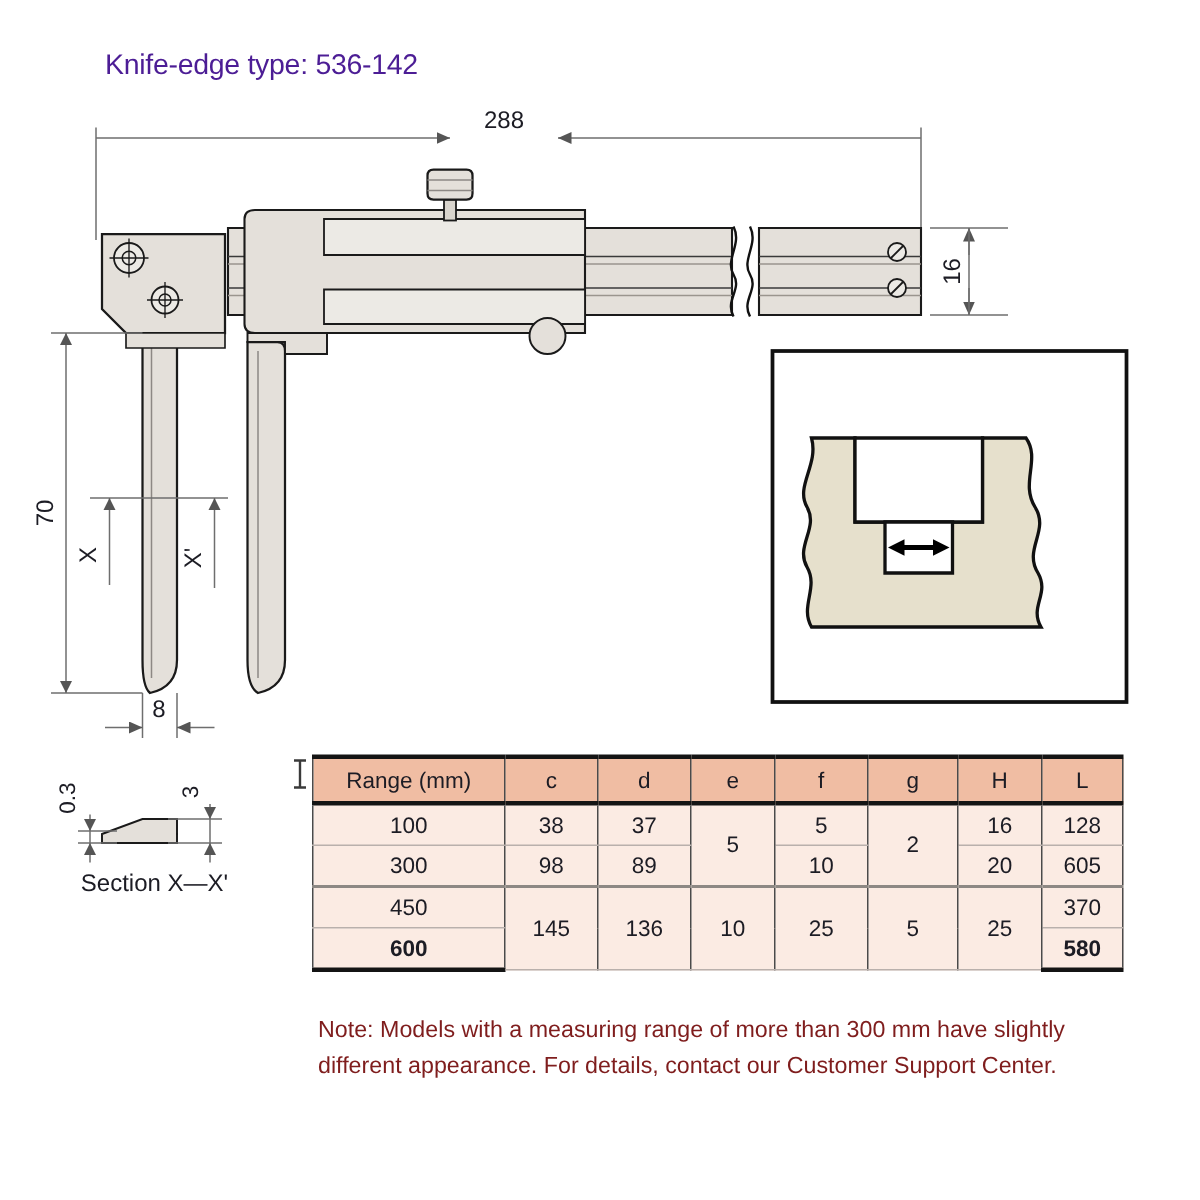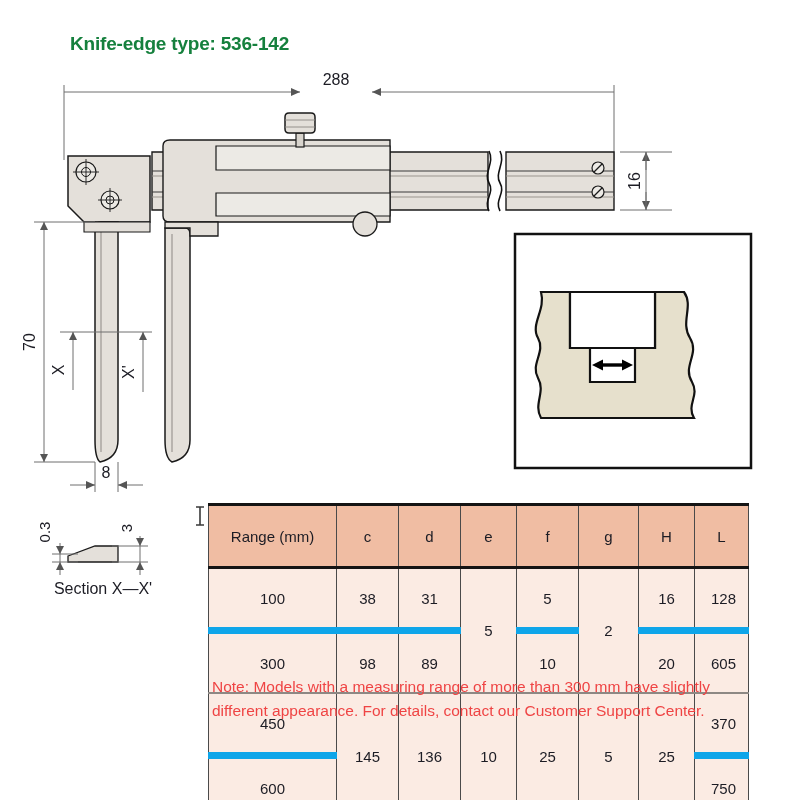--- a/index.html
+++ b/index.html
@@ -13,23 +13,23 @@
     position: relative;
     font-family: "Liberation Sans", sans-serif;
     color: #1a1a1a;
     overflow: hidden;
   }
   #page-title {
     position: absolute;
     left: 70px;
     top: 33px;
     font-size: 19px;
-    font-weight: bold;
+    font-weight: normal;
     letter-spacing: -0.2px;
-    color: #15803d;
+    color: #4c1d95;
     white-space: nowrap;
   }
   #drawing-svg {
     position: absolute;
     left: 0;
     top: 0;
   }
   
   #spec-table-wrap {
     position: absolute;
@@ -41,39 +41,40 @@
     border-collapse: collapse;
     width: 540px;
     table-layout: fixed;
     font-size: 15px;
   }
   table.spec th,
   table.spec td {
     border-left: 1px solid #4a4a4a;
     border-right: 1px solid #4a4a4a;
     text-align: center;
-    padding: 16px;
+    padding: 0;
     height: 26px;
     color: #1c1c24;
     font-weight: normal;
   }
   table.spec thead th {
     background: #f0bda3;
     border-top: 3px solid #141414;
     border-bottom: 3px solid #141414;
     font-size: 15px;
     height: 28px;
   }
   table.spec tbody td {
     background: #fbebe3;
-    border-top: 7px solid #0ea5e9;
+    border-top: 1px solid #0ea5e9;
     border-bottom: 1px solid #b9b0ac;
   }
   table.spec tbody tr:last-child td {
     border-bottom: 3px solid #141414;
+    font-weight: bold;
   }
   table.spec tbody tr.group-start td {
     border-top: 2px solid #8d8884;
   }
   table.spec tbody tr:first-child td {
     border-top: none;
   }
   .col-range { width: 128px; }
   .col-c { width: 62px; }
   .col-d { width: 62px; }
@@ -90,21 +91,21 @@
     width: 14px;
     height: 22px;
   }
   #table-note {
     position: absolute;
     left: 212px;
     top: 675px;
     width: 524px;
     font-size: 15.5px;
     line-height: 24px;
-    color: #ef4444;
+    color: #7f1d1d;
   }
   #table-note .note-label {
     display: inline;
   }
   #table-note .note-body {
     display: inline;
   }
 </style>
 </head>
 <body>
@@ -308,21 +309,21 @@
         <th>f</th>
         <th>g</th>
         <th>H</th>
         <th>L</th>
       </tr>
     </thead>
     <tbody>
       <tr>
         <td>100</td>
         <td>38</td>
-        <td>31</td>
+        <td>37</td>
         <td rowspan="2">5</td>
         <td>5</td>
         <td rowspan="2">2</td>
         <td>16</td>
         <td>128</td>
       </tr>
       <tr>
         <td>300</td>
         <td>98</td>
         <td>89</td>
@@ -335,21 +336,21 @@
         <td rowspan="2">145</td>
         <td rowspan="2">136</td>
         <td rowspan="2">10</td>
         <td rowspan="2">25</td>
         <td rowspan="2">5</td>
         <td rowspan="2">25</td>
         <td>370</td>
       </tr>
       <tr>
         <td>600</td>
-        <td>750</td>
+        <td>580</td>
       </tr>
     </tbody>
   </table>
 </div>
 
 <div id="table-note">
   <span class="note-label">Note:</span>
   <span class="note-body">Models with a measuring range of more than 300 mm have slightly different appearance. For details, contact our Customer Support Center.</span>
 </div>
 

